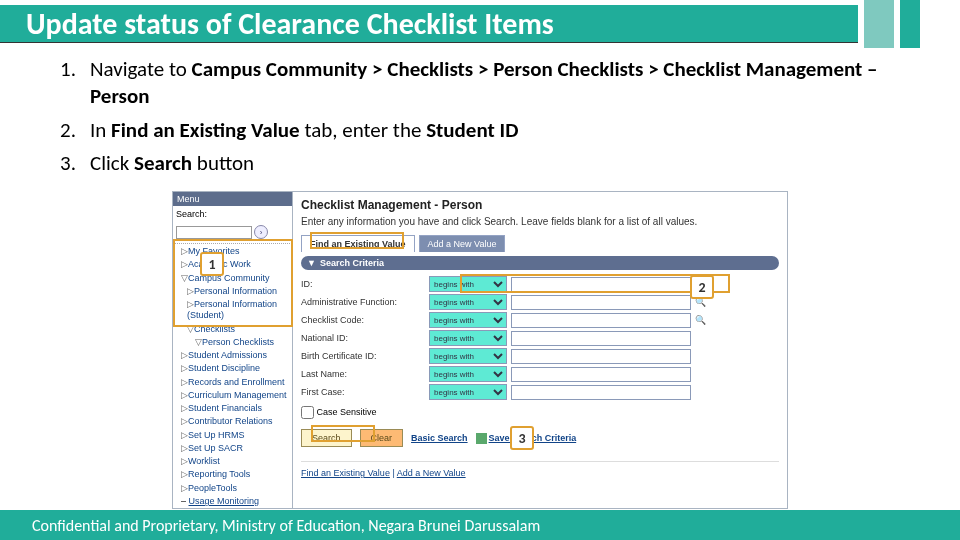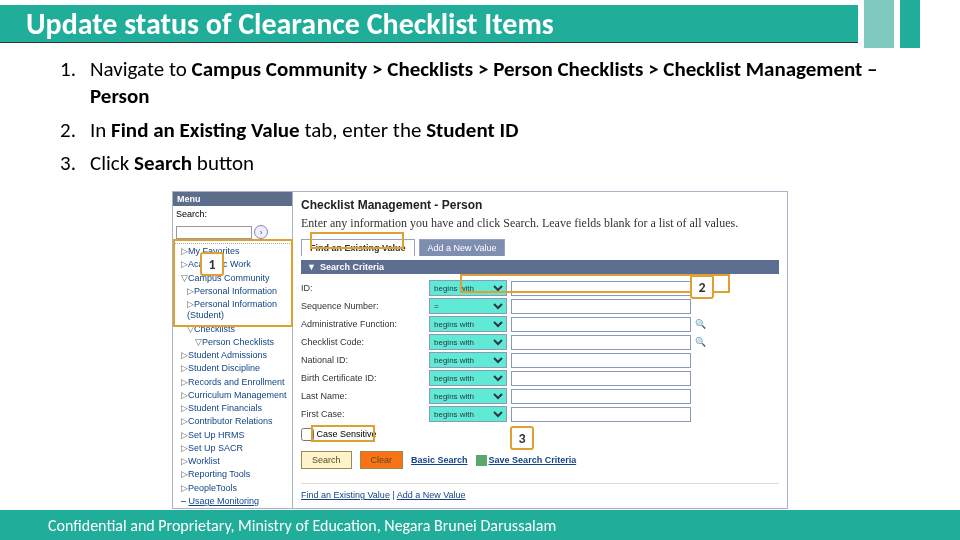--- a/index.html
+++ b/index.html
@@ -20,75 +20,75 @@
   .instructions li .body { flex: 1; }
   .bold { font-weight: 700; }
 
   
   .shot-area { display: flex; justify-content: center; margin-top: 2px; position: relative; }
   .shot-wrap { position: relative; width: 616px; }
 
   
   .app { display: flex; border: 1px solid #a9b4c2; font-family: Arial, sans-serif; font-size: 9px; background: #fff; }
   .nav { width: 120px; border-right: 1px solid #a9b4c2; }
-  .nav-head { background: #5d6d8c; color: #fff; font-size: 9px; font-weight: bold; padding: 2px 4px; }
+  .nav-head { background: #5d6d8c; color: #fff; font-size: 9px; font-weight: normal; padding: 2px 4px; }
   .nav-search { padding: 3px; display: flex; align-items: center; gap: 2px; }
   .nav-search input { width: 76px; height: 13px; font-size: 8px; border: 1px solid #999; }
   .nav-search .go { width: 14px; height: 14px; border-radius: 50%; border: 1px solid #88a; background: #eef; display: inline-flex; align-items: center; justify-content: center; font-size: 8px; color: #447; }
   .nav-sep { border-top: 1px dotted #aaa; margin: 1px 0; }
   .nav-item { padding: 1px 2px 1px 8px; line-height: 1.25; }
   .nav-item.top { color: #114488; }
   .nav-item .tri { display: inline-block; width: 7px; color: #666; }
   .nav-item a { color: #114488; text-decoration: none; }
   .nav-item.link a { color: #114488; text-decoration: underline; }
   .nav-sub { padding-left: 14px; }
   .nav-sub2 { padding-left: 22px; }
   .nav-sub3 { padding-left: 28px; }
   .nav-sel { color: #333; font-weight: bold; }
 
   
   .main { flex: 1; padding: 6px 8px; }
   .main h1 { font-size: 12px; font-weight: bold; color: #222; margin-bottom: 4px; }
-  .main .hint { font-size: 12px; color: #333; margin-bottom: 8px; font-family: Liberation Serif, serif; }
+  .main .hint { font-size: 10px; color: #333; margin-bottom: 8px; }
   .tabs { display: flex; gap: 4px; margin-bottom: 4px; }
   .tab { padding: 3px 8px; font-size: 9px; border: 1px solid #94a3c4; background: #dfe4ee; color: #334; border-bottom: none; }
   .tab.active { background: #fff; font-weight: bold; color: #333; }
   .tab.inactive { background: #7d8eb0; color: #fff; }
-  .criteria-head { background: #5e6e90; color: #fff; font-size: 9px; font-weight: bold; padding: 2px 6px; margin-bottom: 6px; }
+  .criteria-head { background: #5e6e90; color: #fff; font-size: 9px; font-weight: bold; padding: 2px 6px; margin-bottom: 6px; border-radius: 7px; }
   .criteria-head .arrow { display: inline-block; margin-right: 4px; }
   .crit-row { display: flex; align-items: center; margin-bottom: 2px; }
   .crit-row .lbl { width: 128px; font-size: 9px; color: #333; }
   .crit-row select { width: 78px; height: 16px; font-size: 8px; border: 1px solid #8a99b8; background: #5eead4; color: #334; }
   .crit-row input[type=text] { width: 180px; height: 15px; font-size: 8px; border: 1px solid #8a99b8; margin-left: 4px; }
   .crit-row .look { width: 13px; height: 13px; margin-left: 3px; display: inline-flex; align-items: center; justify-content: center; font-size: 9px; color: #789; }
   .case-row { margin: 6px 0 10px 0; font-size: 9px; }
   .case-row input { vertical-align: middle; }
   .btn-row { display: flex; align-items: center; gap: 8px; margin-bottom: 14px; }
   .btn { padding: 3px 10px; font-size: 9px; border: 1px solid #9a8b55; background: #fdf4cc; color: #5a4a1a; cursor: pointer; }
-  .btn.clear { background: #f97316; }
+  .btn.clear { background: #fdba74; }
   .link-sm { font-size: 9px; color: #114488; text-decoration: underline; font-weight: bold; }
   .save-ic { width: 11px; height: 11px; background: #5aa86c; display: inline-block; vertical-align: middle; margin-right: 2px; }
   .bottom-links { font-size: 9px; color: #114488; border-top: 1px solid #ddd; padding-top: 6px; }
   .bottom-links span { text-decoration: underline; }
 
   
   .hl { position: absolute; border: 2px solid #e0a030; pointer-events: none; }
   .hl1 { left: 1px; top: 48px; width: 120px; height: 88px; }
   .hl2 { left: 138px; top: 41px; width: 94px; height: 17px; }
   .hl3 { left: 288px; top: 83px; width: 270px; height: 19px; }
   .hl4 { left: 139px; top: 234px; width: 64px; height: 17px; }
 
   
   .bubble { position: absolute; width: 24px; height: 24px; border: 2px solid #e0a030; background: #fff; border-radius: 3px; display: flex; align-items: center; justify-content: center; font-weight: 700; font-size: 14px; color: #333; }
   .b1 { left: 200px; top: 252px; }
   .b2 { left: 690px; top: 275px; }
   .b3 { left: 510px; top: 426px; }
 
   
-  .footer { position: absolute; left: 0; bottom: 0; width: 100%; height: 30px; background: #20ad9a; color: #fff; display: flex; align-items: center; padding-left: 48px; font-size: 16px; }
+  .footer { position: absolute; left: 0; bottom: 0; width: 100%; height: 30px; background: #20ad9a; color: #fff; display: flex; align-items: center; padding-left: 32px; font-size: 16px; }
 </style>
 </head>
 <body>
 
 <div class="title-bar">
   <div class="title-bg">
     <span class="title-text">Update status of Clearance Checklist Items</span>
   </div>
   <div class="title-tab1"></div>
   <div class="title-tab2"></div>
@@ -166,25 +166,20 @@
         </div>
         <div class="criteria-head"><span class="arrow">▼</span><span>Search Criteria</span></div>
         <div id="crit-rows">
             <div class="crit-row">
               <span class="lbl">ID:</span>
               <select><option>begins with</option></select>
               <input type="text" style="">
               <span class="look">🔍</span>
             </div>
             <div class="crit-row">
-              <span class="lbl">Sequence Number:</span>
-              <select><option>=</option></select>
-              <input type="text" style="">
-            </div>
-            <div class="crit-row">
               <span class="lbl">Administrative Function:</span>
               <select><option>begins with</option></select>
               <input type="text" style="">
               <span class="look">🔍</span>
             </div>
             <div class="crit-row">
               <span class="lbl">Checklist Code:</span>
               <select><option>begins with</option></select>
               <input type="text" style="">
               <span class="look">🔍</span>

